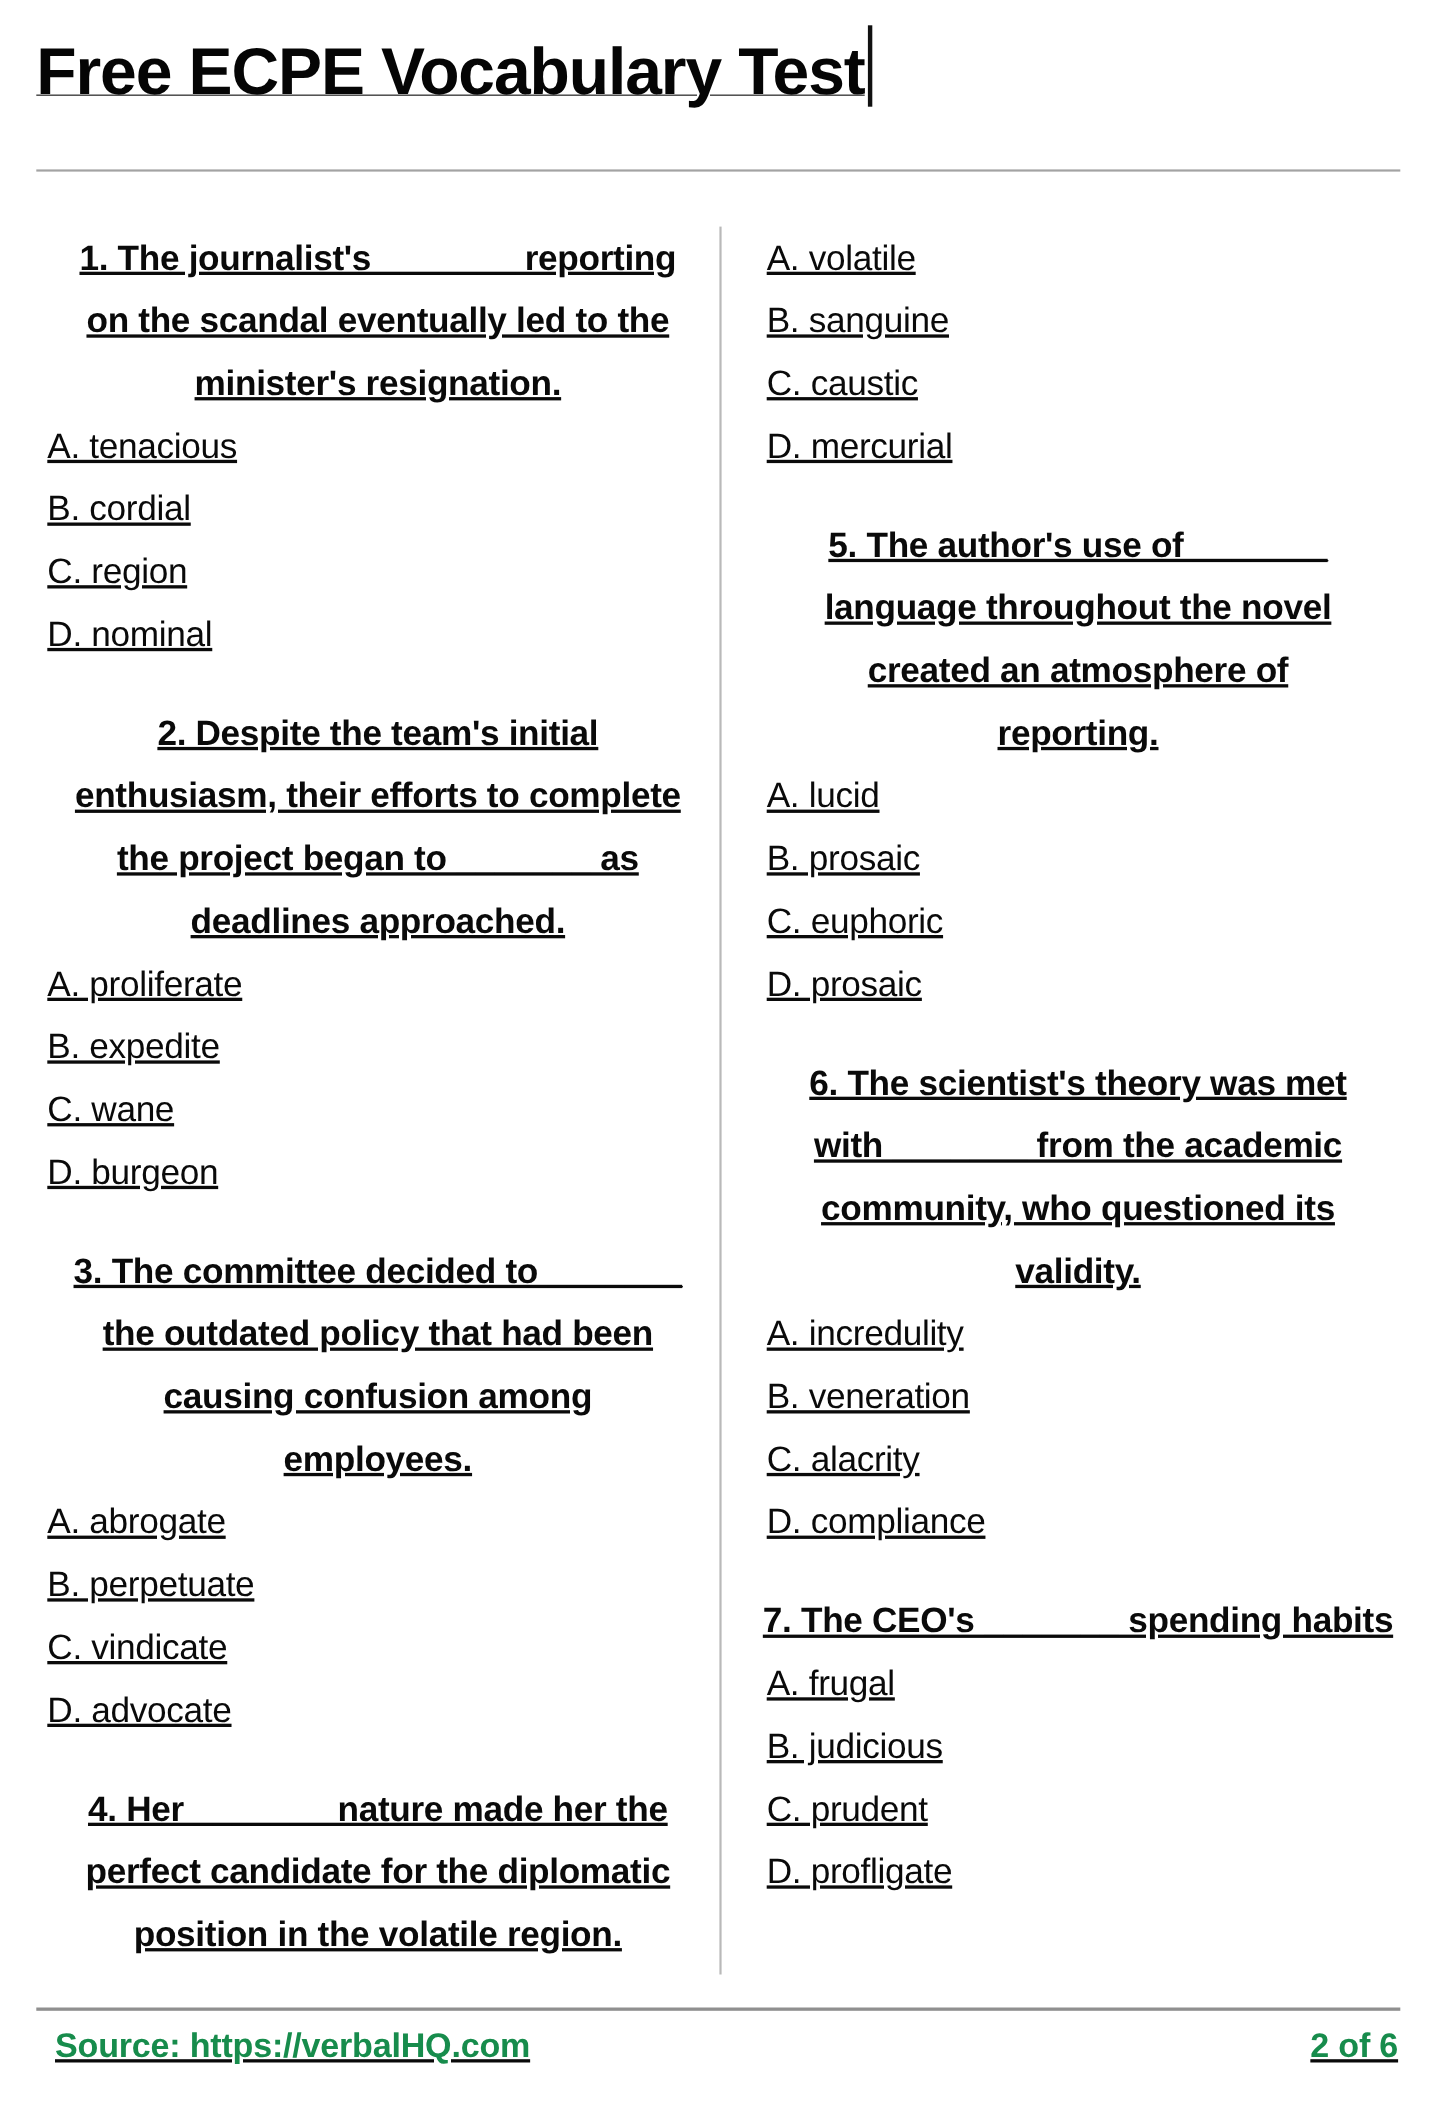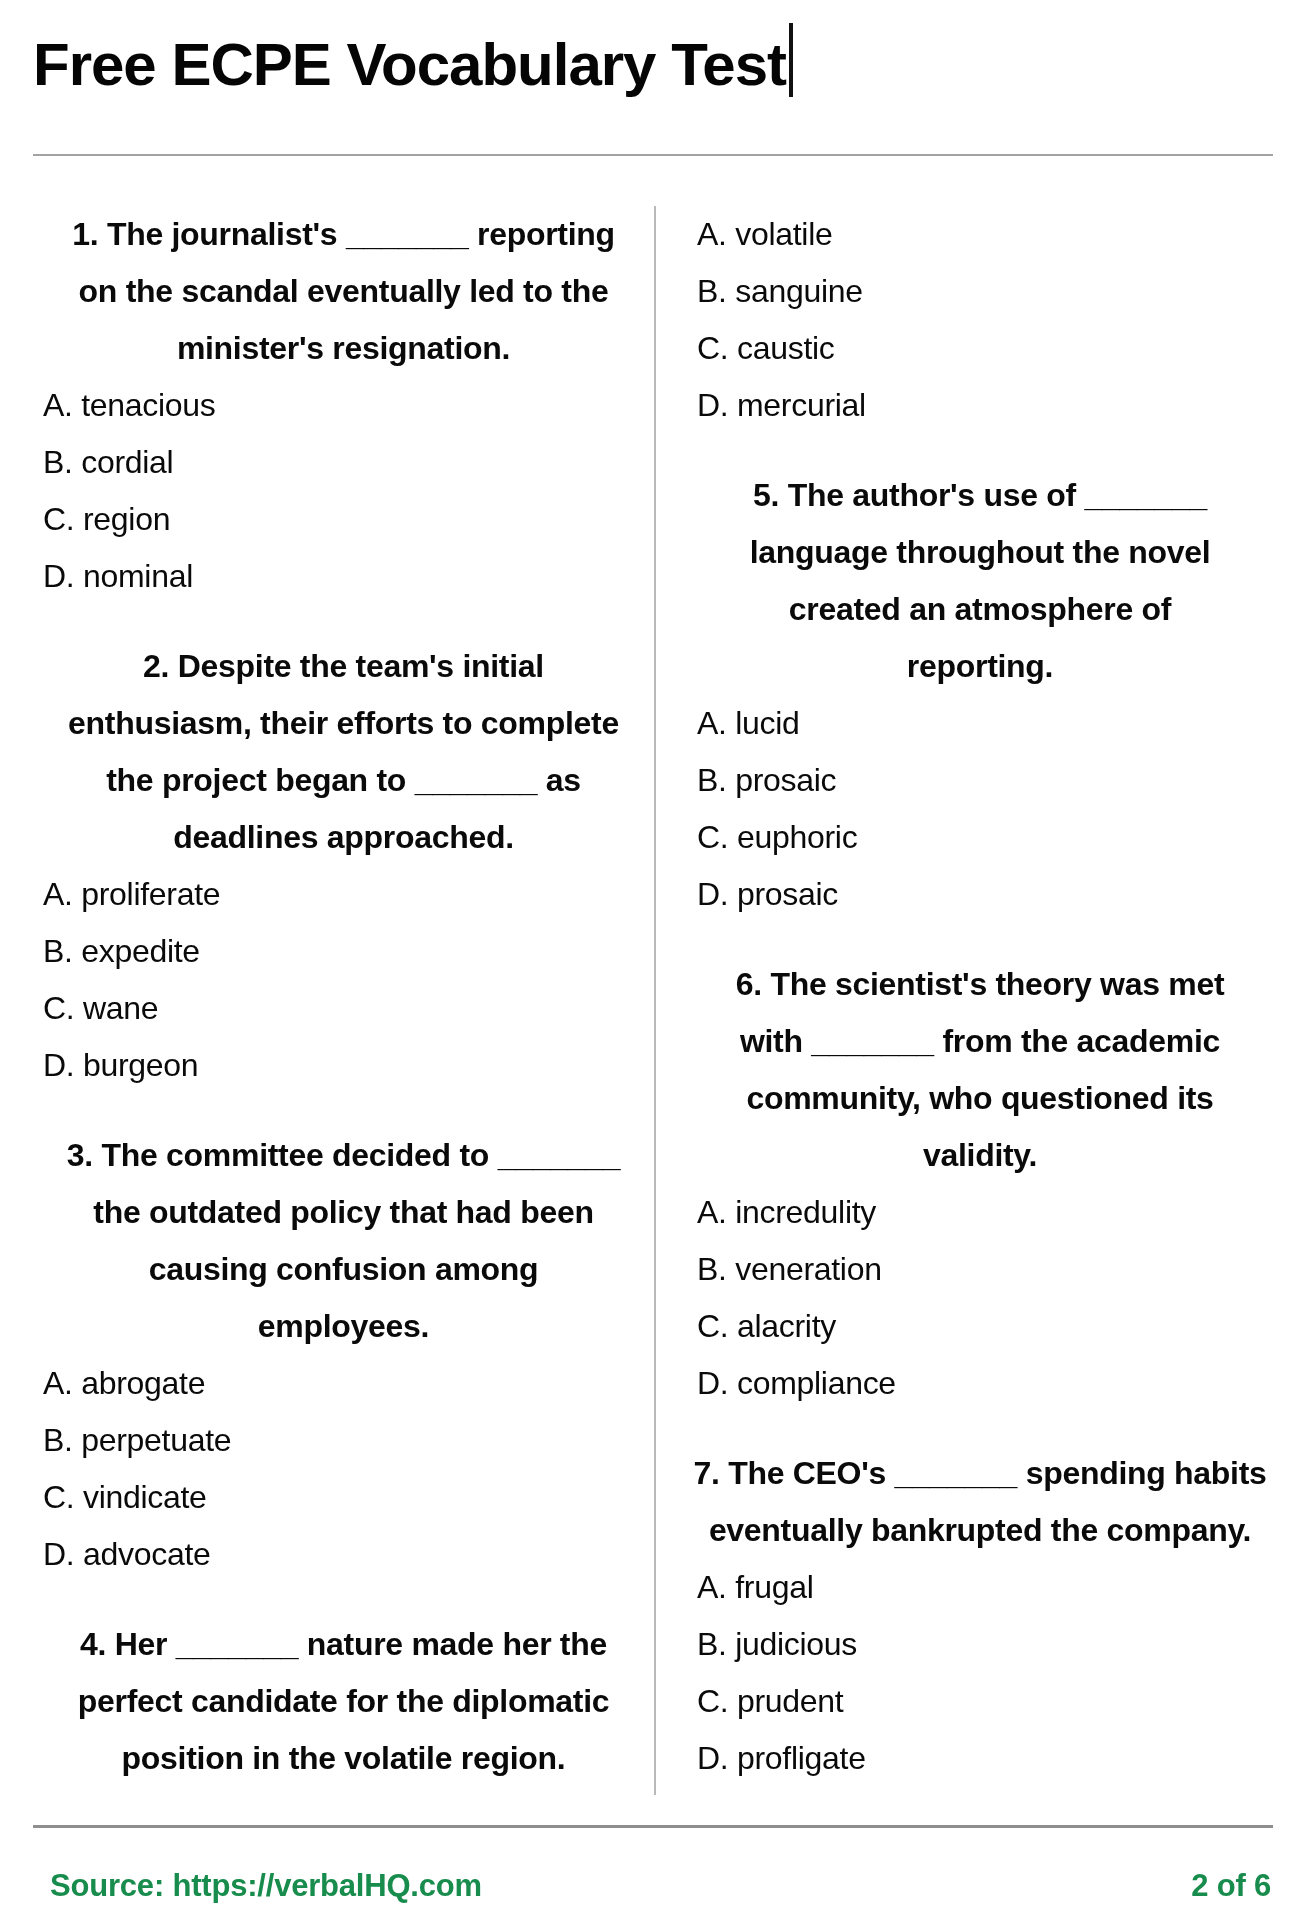--- a/index.html
+++ b/index.html
@@ -4,21 +4,21 @@
 <style>
   * { margin: 0; padding: 0; box-sizing: border-box; }
   html, body { background: #ffffff; }
   body {
     width: 1306px; height: 1920px;
     margin: 0 auto;
     font-family: "Liberation Sans", sans-serif;
     color: #0a0a0a;
     overflow: hidden;
   }
-  .page { width: 1306px; height: 1416px; padding: 0 33px; }
+  .page { width: 1306px; height: 1416px; padding: 0 33px; text-decoration: underline; }
 
   
   .title-row { padding-top: 23px; height: 91px; white-space: nowrap; }
   .page-title {
     display: inline;
     font-size: 60px; line-height: 68px; font-weight: 700;
     letter-spacing: -1px; color: #050505;
   }
   .caret {
     display: inline-block;
@@ -49,21 +49,21 @@
     letter-spacing: -0.3px;
     white-space: nowrap;
     color: #0a0a0a;
   }
   .q-line { font-weight: 700; text-align: center; }
   .option { font-weight: 400; padding-left: 10px; }
 
   
   .rule-bottom { margin-top: 30px; border-top: 3px solid #8f8f8f; }
   .footer {
-    margin-top: 40px;
+    margin-top: 14px;
     padding: 0 2px 0 17px;
     display: flex;
     justify-content: space-between;
     align-items: baseline;
     gap: 15px;
   }
   .footer-source, .footer-page {
     font-size: 31px; font-weight: 700;
     letter-spacing: -0.2px;
     color: var(--accent-green, #178c4c);
@@ -140,21 +140,20 @@
           <div class="q-line">with _______ from the academic</div>
           <div class="q-line">community, who questioned its</div>
           <div class="q-line">validity.</div>
           <div class="option">A. incredulity</div>
           <div class="option">B. veneration</div>
           <div class="option">C. alacrity</div>
           <div class="option">D. compliance</div>
         </div>
         <div class="block">
           <div class="q-line">7. The CEO's _______ spending habits</div>
-          <div class="q-line">eventually bankrupted the company.</div>
           <div class="option">A. frugal</div>
           <div class="option">B. judicious</div>
           <div class="option">C. prudent</div>
           <div class="option">D. profligate</div>
         </div>
       </div>
   </div>
 
   <hr class="rule rule-bottom">
 

